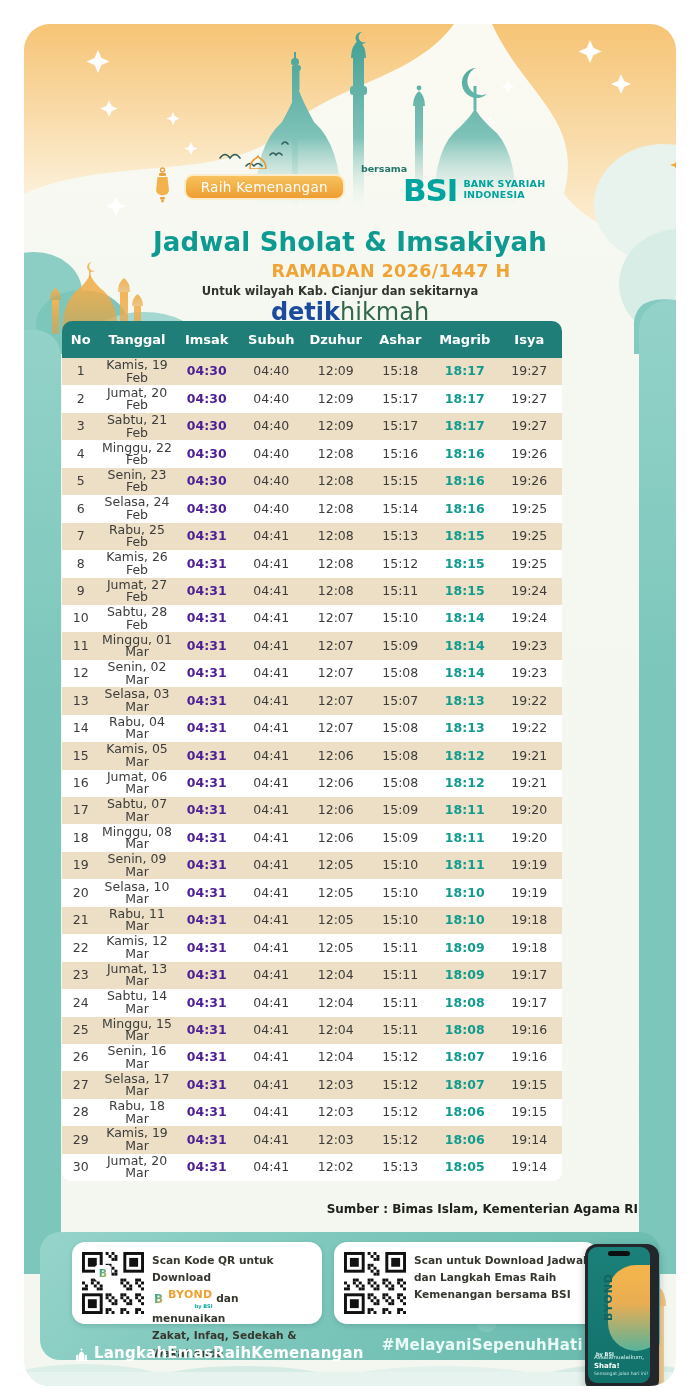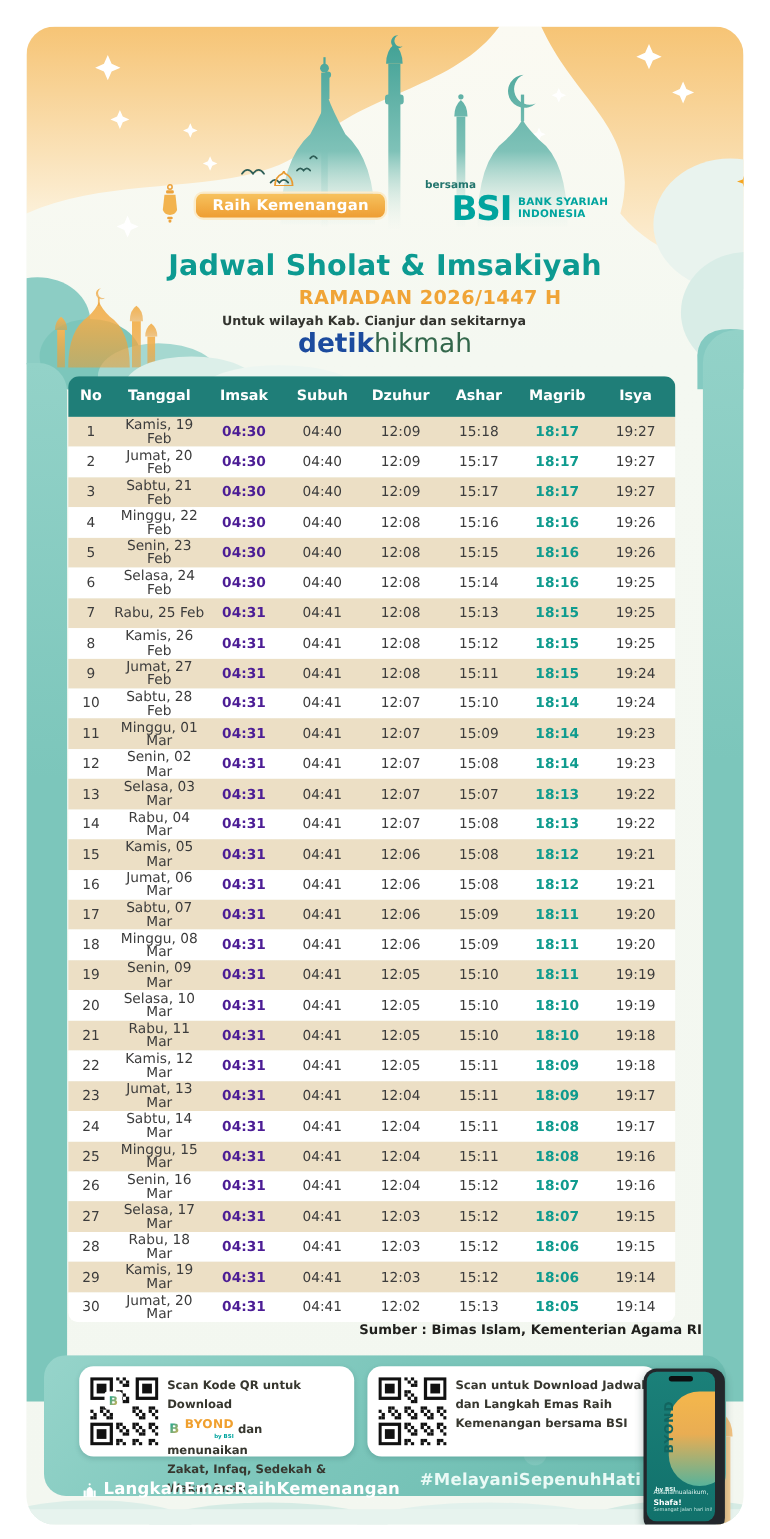--- a/index.html
+++ b/index.html
@@ -10,40 +10,40 @@
   .abs{position:absolute;}
   
   .band{position:absolute;width:37px;background:linear-gradient(180deg,#93d2c8,#7cc6bb 40%,#7cc6bb);}
   .band-left{left:0;top:306px;height:944px;border-top-right-radius:26px;}
   .band-right{right:0;top:276px;height:974px;border-top-left-radius:30px;}
   
   .logo-row{position:absolute;left:0;top:140px;width:652px;display:flex;justify-content:center;align-items:center;gap:14px;}
   .lk-col{position:relative;text-align:center;}
   .lk-title{font-size:27px;font-weight:bold;color:#ec9a2f;letter-spacing:.5px;line-height:1;}
   .lk-pill{display:inline-block;margin-top:5px;background:linear-gradient(180deg,#f7c25e,#ee9d32);
-           border:2px solid #fbeccb;border-radius:9px;color:#fff;font-weight:bold;font-size:13.5px;
+           border:2px solid #fbeccb;border-radius:9px;color:#fff;font-weight:normal;font-size:13.5px;
            padding:3px 15px;letter-spacing:.3px;}
   .dome-orn{position:absolute;left:50%;top:-14px;transform:translateX(-18px);}
   .bsi-col{display:flex;flex-direction:column;align-items:flex-start;line-height:1;}
-  .bersama{font-size:9.5px;color:#22756d;font-weight:bold;margin-bottom:1px;margin-left:20px;}
+  .bersama{font-size:9.5px;color:#22756d;font-weight:bold;margin-bottom:1px;margin-left:2px;}
   .bsi-row{display:flex;align-items:center;gap:6px;margin-left:44px;}
   .bsi-word{position:relative;font-size:31px;font-weight:bold;color:#00a49e;letter-spacing:-1px;line-height:1;}
   .bsi-star{position:absolute;right:-8px;top:-6px;}
   .bsi-name{font-size:9.5px;font-weight:bold;color:#00a49e;line-height:1.15;letter-spacing:.2px;}
   .main-title{position:absolute;left:0;top:203px;width:652px;text-align:center;
               font-size:26px;font-weight:bold;color:#0c9a91;letter-spacing:.2px;}
   .period{position:absolute;left:0;top:237px;width:652px;text-align:center;
           font-size:17.5px;font-weight:bold;color:#f0a436;letter-spacing:.4px;padding-left:41px;}
   .region{position:absolute;left:0;top:260px;width:632px;text-align:center;
           font-size:11.5px;font-weight:bold;color:#33342f;}
   .brand{position:absolute;left:0;top:276px;width:652px;text-align:center;font-size:24px;line-height:1;}
   .brand .b1{font-weight:bold;color:#1c4b9e;}
   .brand .b2{font-weight:normal;color:#33674b;}
   
-  .sched{position:absolute;left:38px;top:318px;width:552px;border-radius:10px 10px 9px 9px;overflow:hidden;}
+  .sched{position:absolute;left:38px;top:297px;width:500px;border-radius:10px 10px 9px 9px;overflow:hidden;}
   .thead{display:flex;height:37px;background:#1f7e78;align-items:center;}
   .thead .cell{color:#fff;font-weight:bold;font-size:13px;}
   .trow{display:flex;height:27.45px;align-items:center;background:#fff;}
   .trow.odd{background:#ecdfc5;}
   .cell{text-align:center;line-height:1;}
   .c0{width:7.5%;}.c1{width:15%;}
   .c2,.c3,.c4,.c5,.c6,.c7{width:12.9%;}
   .trow .cell{font-size:12.5px;color:#3c3c3c;}
   .trow .t-imsak{color:#4c1d95;font-weight:bold;}
   .trow .t-magrib{color:#0f9b8e;font-weight:bold;}

